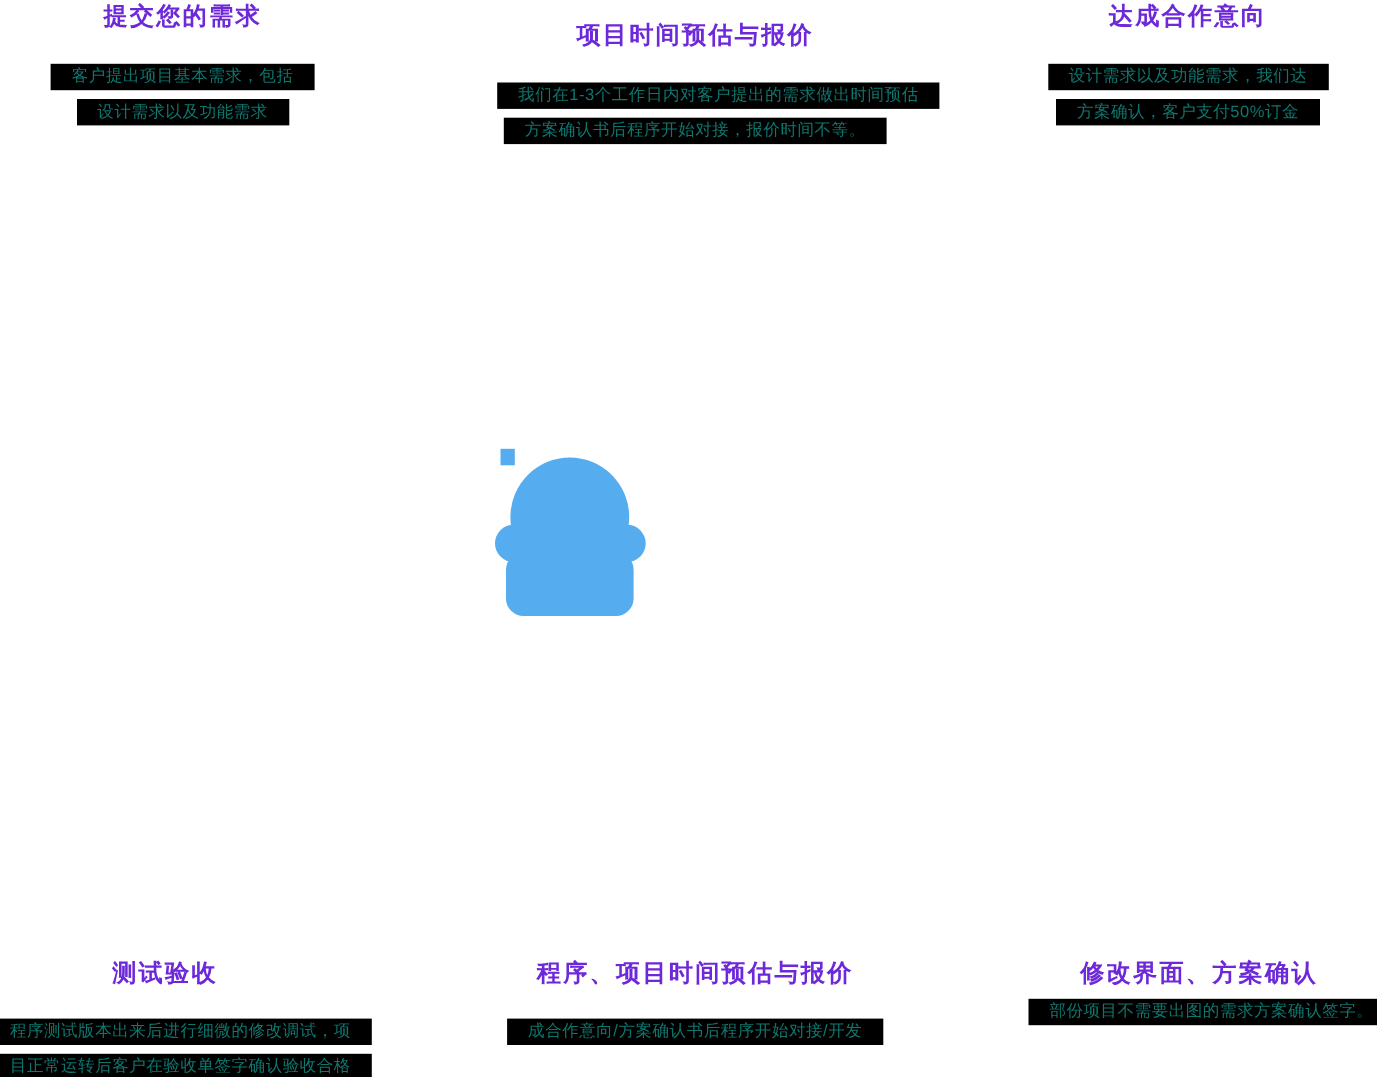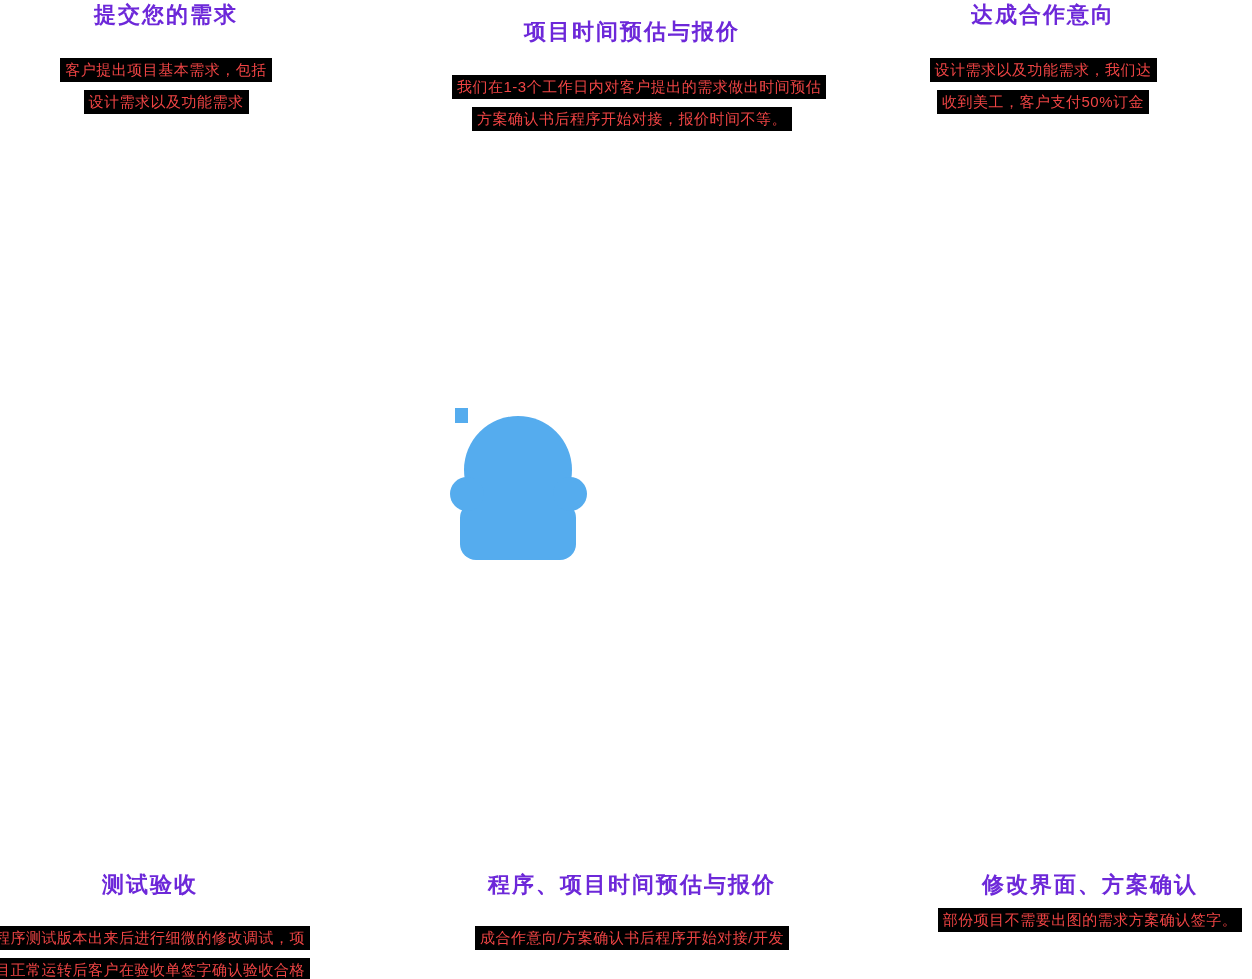--- a/index.html
+++ b/index.html
@@ -18,30 +18,30 @@
     letter-spacing:2px;
     line-height:30px;
     white-space:nowrap;
   }
   .desc-row { margin-top:8px; }
   .row-top .desc-row.first { margin-top:28px; }
   .row-bottom .desc-row.first { margin-top:26px; }
   .desc {
     display:inline-block;
     background:#000;
-    color:#ef4444;
+    color:#0f766e;
     font-size:15px;
     line-height:20px;
-    padding:2px 5px;
+    padding:2px 19px;
     letter-spacing:0.5px;
     white-space:nowrap;
   }
   #step-top-left     { left:0;    top:0;   width:332px; }
   #step-top-center   { left:452px; top:17px;  width:360px; }
-  #step-top-right    { left:913px; top:0;  width:260px; }
+  #step-top-right    { left:950px; top:0;  width:260px; }
   #step-bottom-left   { left:-10px; top:870px; width:320px; }
   #step-bottom-center { left:452px; top:870px; width:360px; }
   #step-bottom-right  { left:935px; top:870px; width:310px; }
   .center-icon {
     position:absolute;
     left:450px;
     top:404px;
     width:140px;
     height:160px;
   }
@@ -57,21 +57,21 @@
 
 <div class="step row-top" id="step-top-center">
   <div class="step-title">项目时间预估与报价</div>
   <div class="desc-row first"><span class="desc">我们在1-3个工作日内对客户提出的需求做出时间预估</span></div>
   <div class="desc-row"><span class="desc">方案确认书后程序开始对接，报价时间不等。</span></div>
 </div>
 
 <div class="step row-top" id="step-top-right">
   <div class="step-title">达成合作意向</div>
   <div class="desc-row first"><span class="desc">设计需求以及功能需求，我们达</span></div>
-  <div class="desc-row"><span class="desc">收到美工，客户支付50%订金</span></div>
+  <div class="desc-row"><span class="desc">方案确认，客户支付50%订金</span></div>
 </div>
 
 <div class="center-icon">
   <svg width="140" height="160" viewBox="0 0 140 160" aria-hidden="true">
     <g fill="#55ACEE">
       <rect x="5" y="4" width="13" height="15"></rect>
       <circle cx="68" cy="66" r="54"></circle>
       <rect x="10" y="98" width="116" height="58" rx="16"></rect>
       <circle cx="17" cy="90" r="17"></circle>
       <circle cx="120" cy="90" r="17"></circle>

